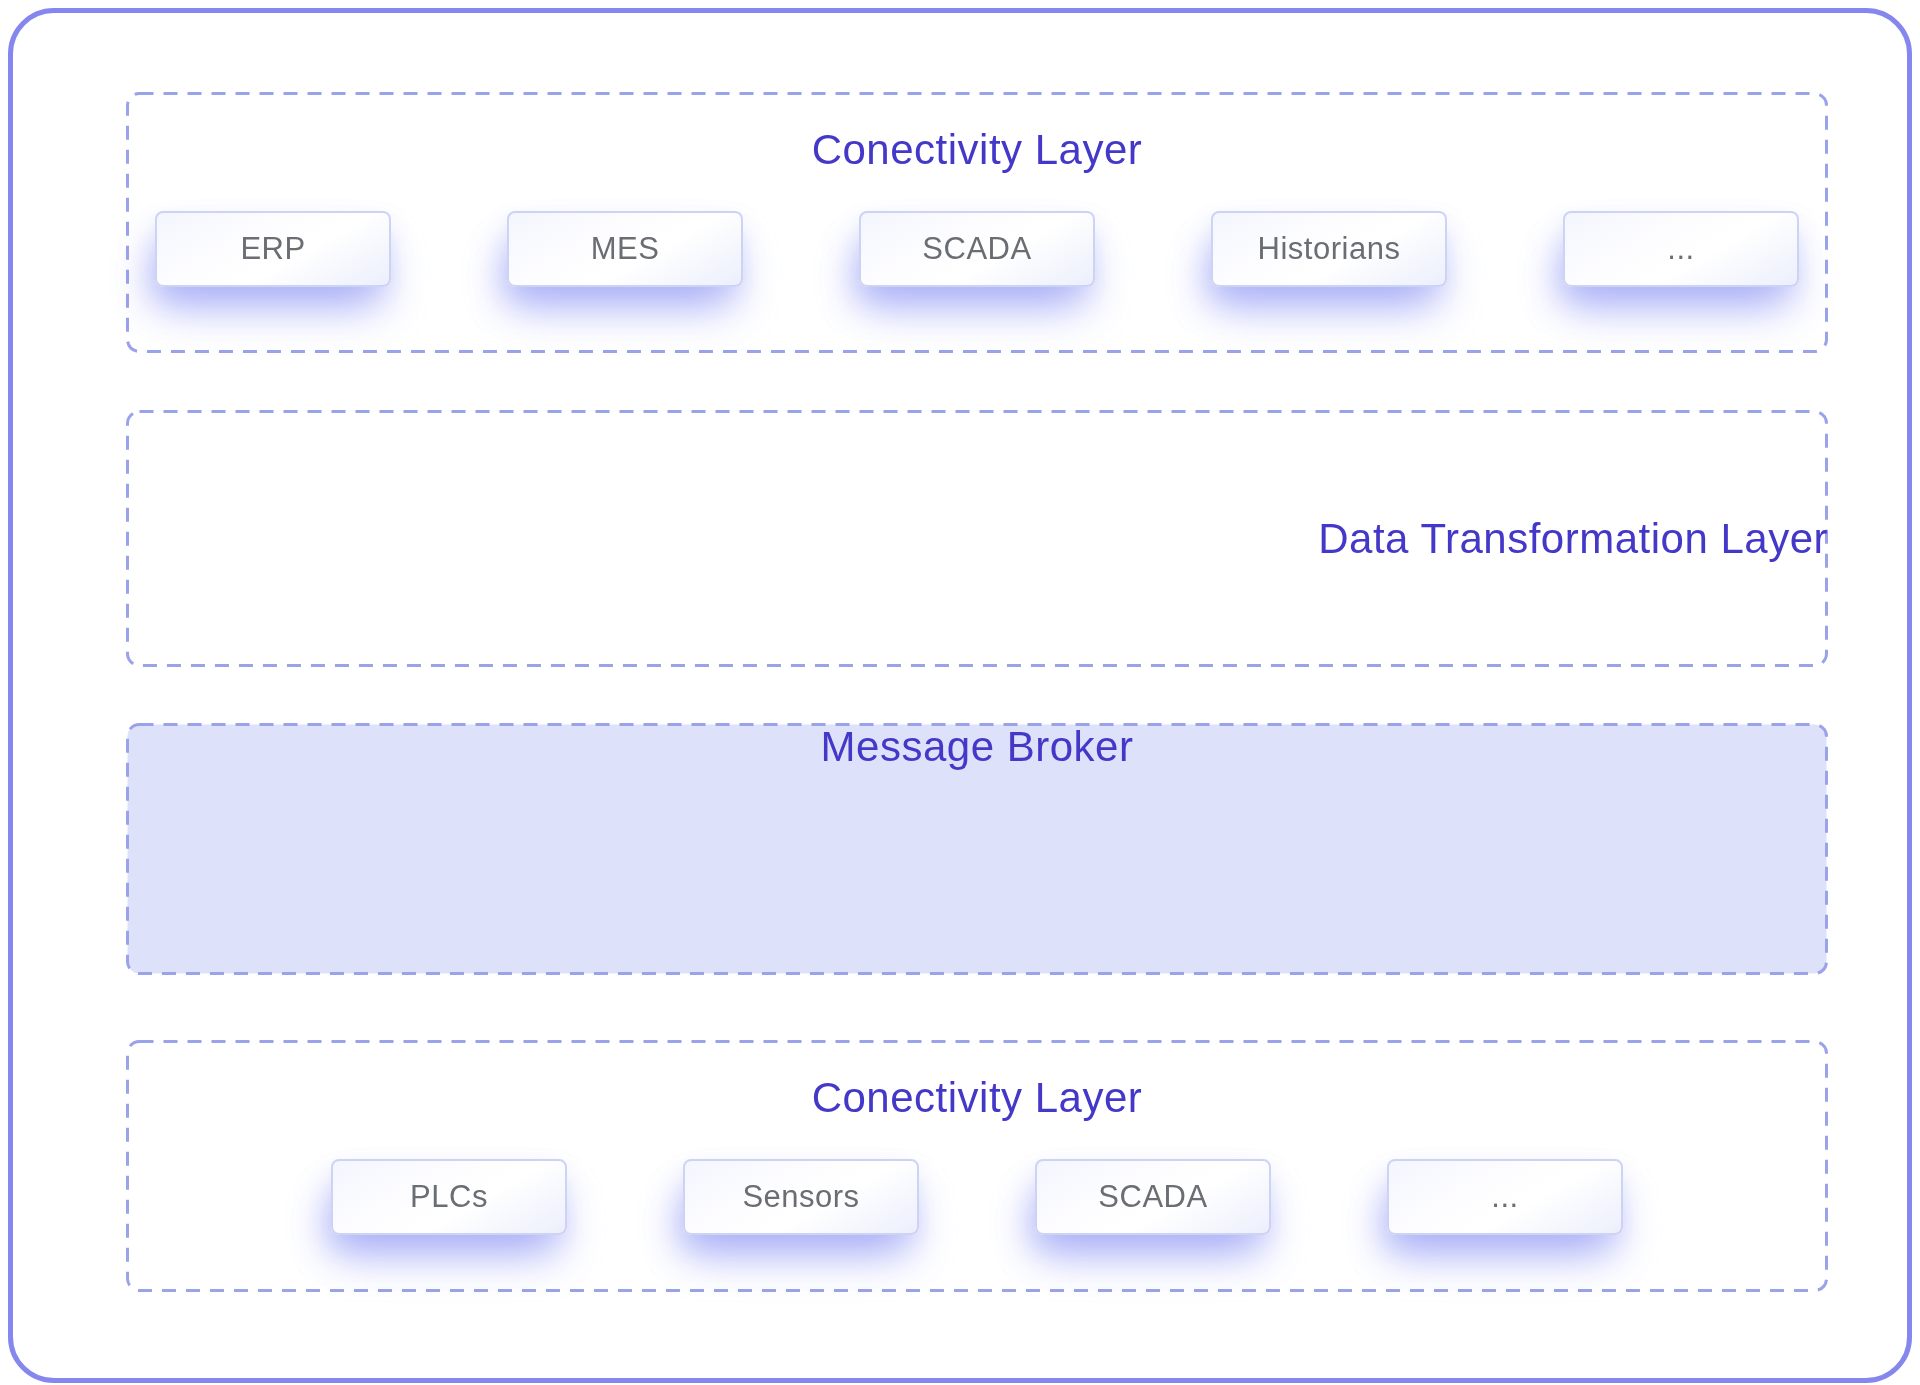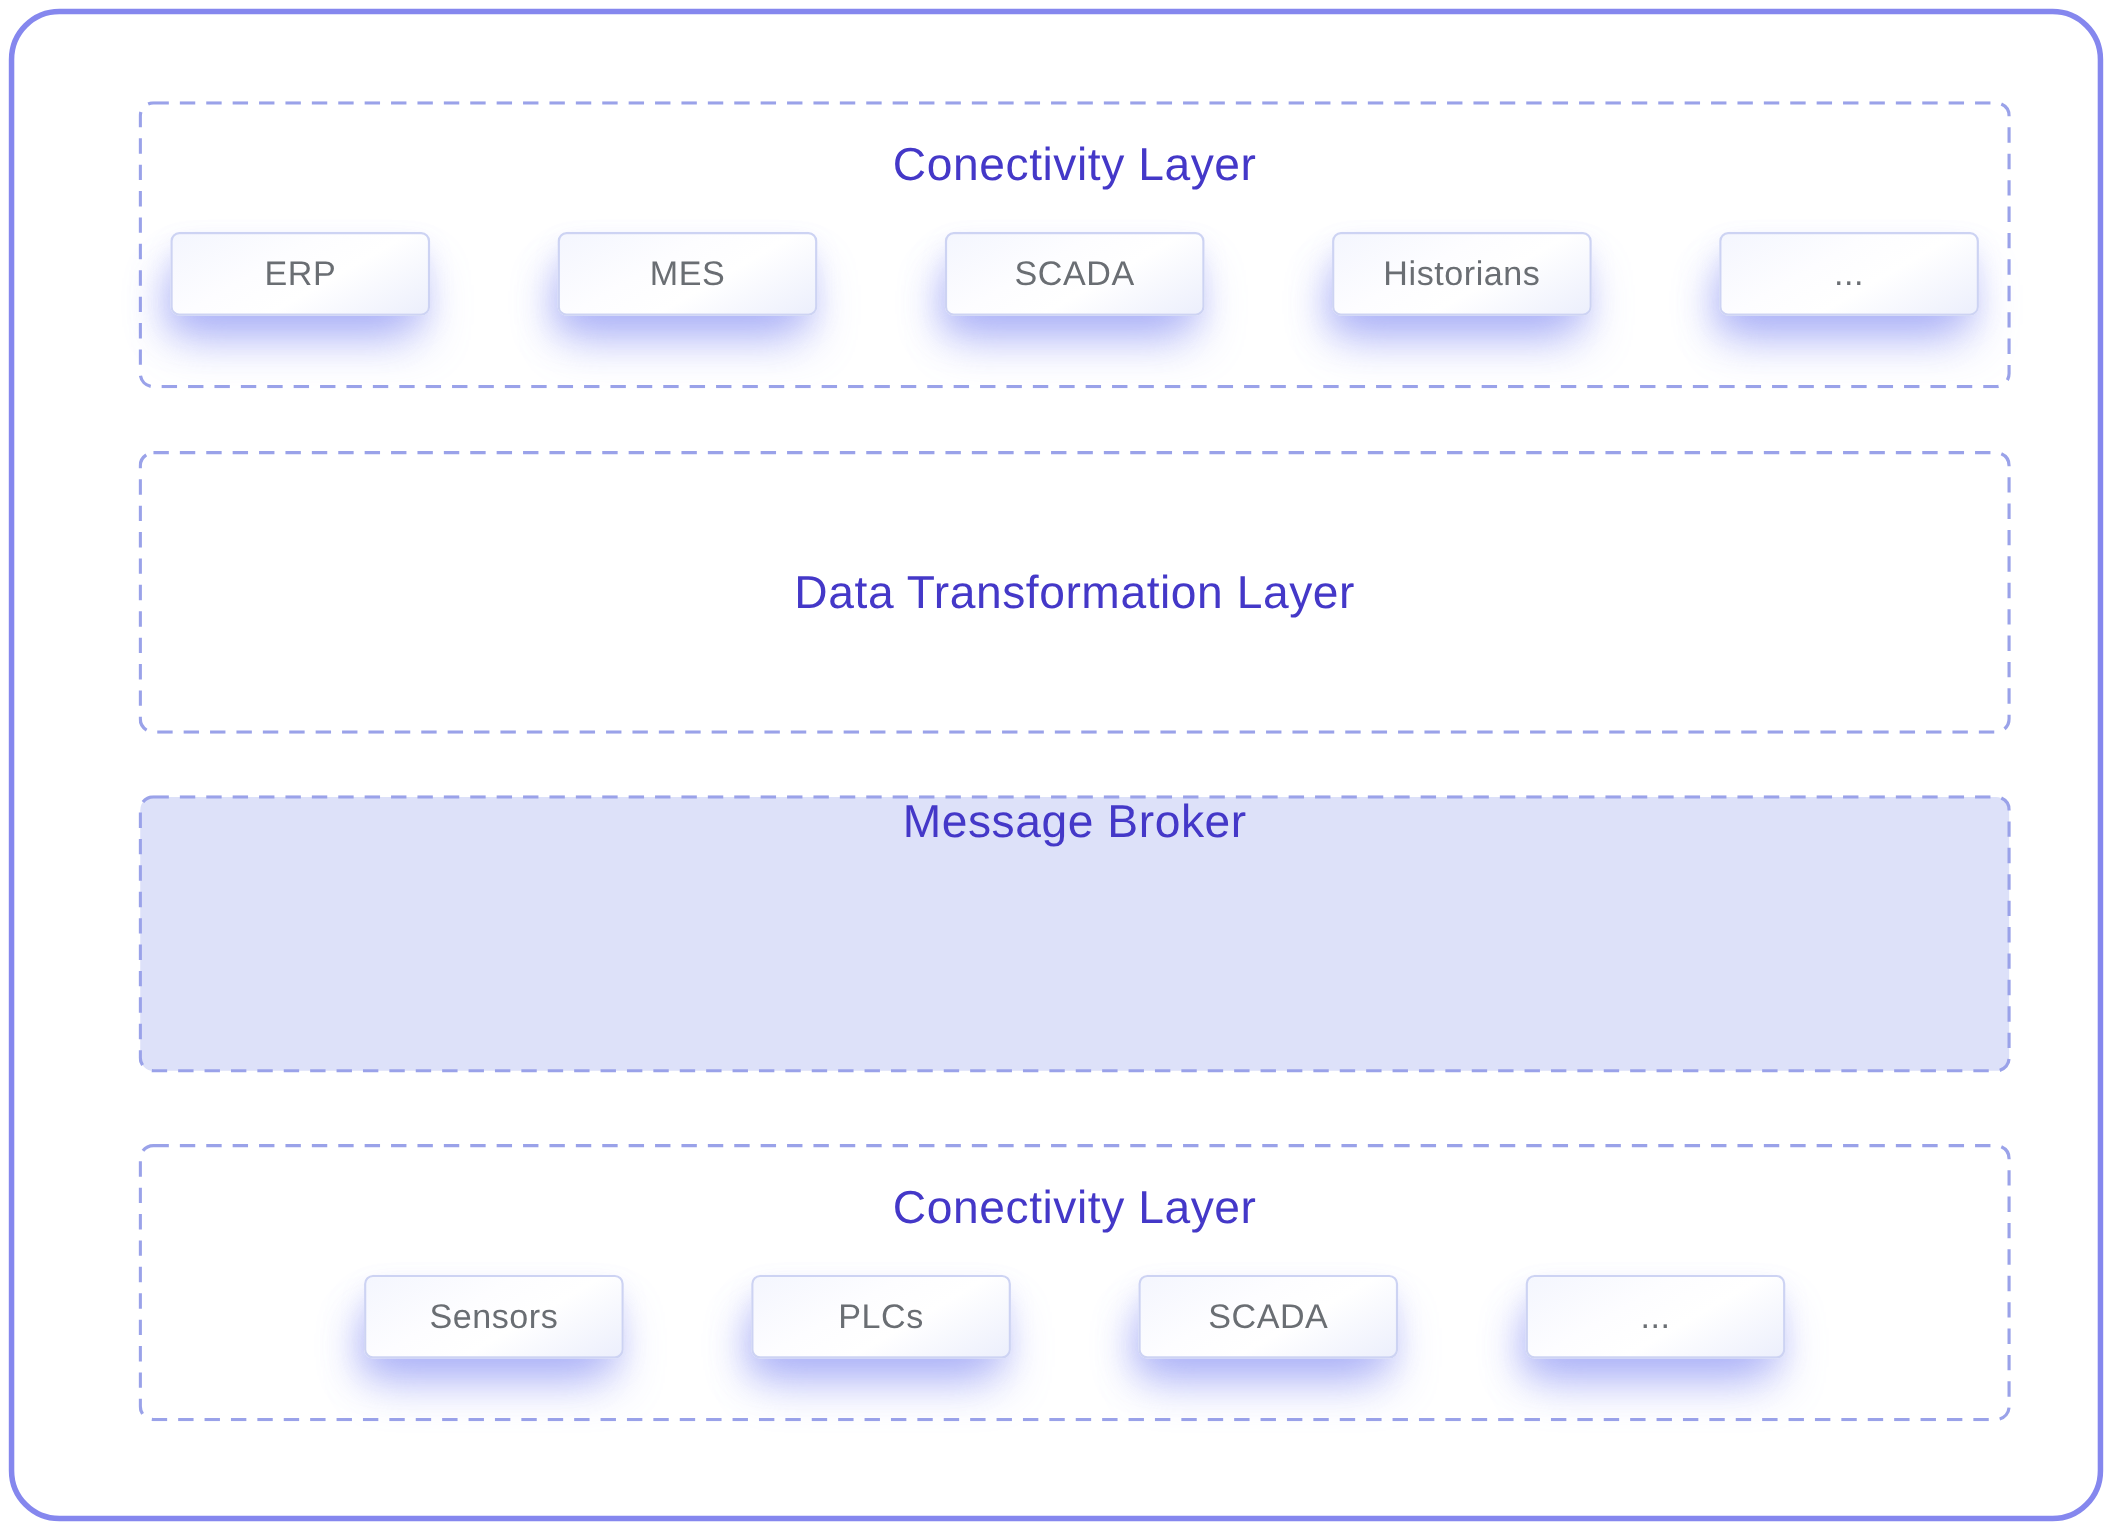--- a/index.html
+++ b/index.html
@@ -41,21 +41,21 @@
   .dash rect{
     fill:none;
     stroke:var(--dashed);
     stroke-width:3;
     stroke-dasharray:14 10;
   }
   .filled .dash rect{
     fill:var(--broker-fill);
   }
   .s1{top:79px;height:261px;padding-top:34px;box-sizing:border-box;}
-  .s2{top:397px;height:257px;justify-content:center;}
+  .s2{top:397px;height:257px;justify-content:center;align-items:flex-end;}
   .s3{top:710px;height:252px;justify-content:flex-start;}
   .s4{top:1027px;height:252px;padding-top:34px;box-sizing:border-box;}
   .layer-title{
     margin:0;
     font-size:42px;
     line-height:48px;
     font-weight:500;
     letter-spacing:0.5px;
     color:var(--title);
     z-index:1;
@@ -131,24 +131,24 @@
       <h2 class="layer-title">Message Broker</h2>
     </section>
 
     <section class="layer s4">
       <svg class="dash" width="1702" height="252" aria-hidden="true">
         <rect x="1.5" y="1.5" width="1699" height="249" rx="12"></rect>
       </svg>
       <h2 class="layer-title">Conectivity Layer</h2>
       <div class="chips">
         <div class="chip">
-          <span class="chip-label">Sensors</span>
+          <span class="chip-label">PLCs</span>
         </div>
         <div class="chip">
-          <span class="chip-label">PLCs</span>
+          <span class="chip-label">Sensors</span>
         </div>
         <div class="chip">
           <span class="chip-label">SCADA</span>
         </div>
         <div class="chip">
           <span class="chip-label">...</span>
         </div>
       </div>
     </section>
 

